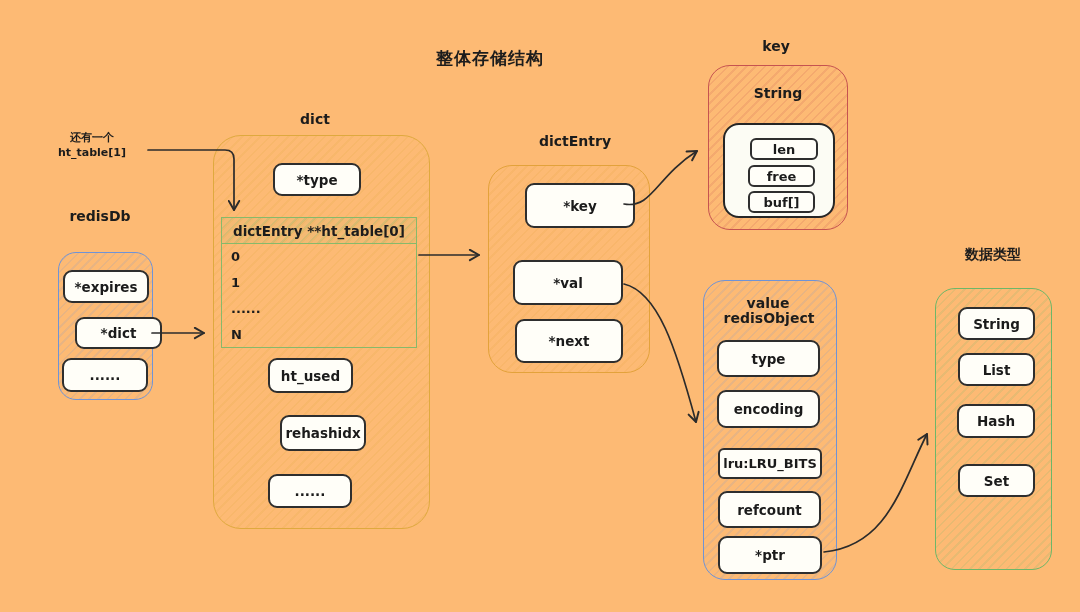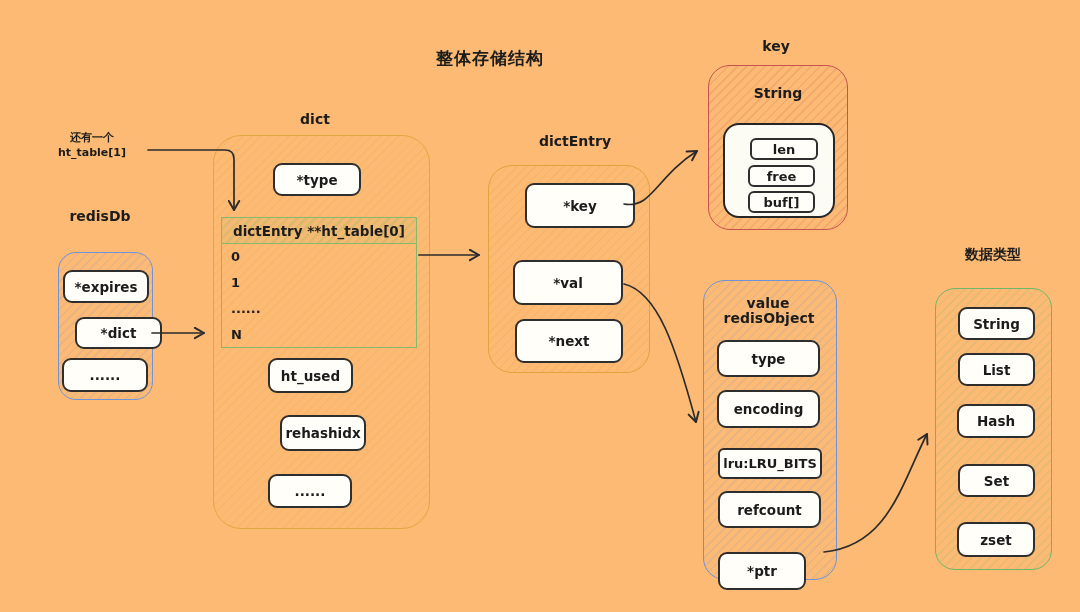--- a/index.html
+++ b/index.html
@@ -104,29 +104,28 @@
   <div class="node small" style="left:748px;top:165px;width:67px;height:22px;">free</div>
   <div class="node small" style="left:748px;top:191px;width:67px;height:22px;">buf[]</div>
 
   <div class="lbl" style="left:768px;top:251px;margin-top:44px;">value</div>
   <div class="panel hatch-blue" style="left:703px;top:280px;width:134px;height:300px;border-radius:22px;"></div>
   <div class="lbl" style="left:769px;top:310px;">redisObject</div>
   <div class="node" style="left:717px;top:340px;width:103px;height:37px;">type</div>
   <div class="node" style="left:717px;top:390px;width:103px;height:38px;">encoding</div>
   <div class="node small" style="left:718px;top:448px;width:104px;height:31px;">lru:LRU_BITS</div>
   <div class="node" style="left:718px;top:491px;width:103px;height:37px;">refcount</div>
-  <div class="node" style="left:718px;top:536px;width:88px;height:38px;margin-top:16px;">*ptr</div>
+  <div class="node" style="left:718px;top:536px;width:104px;height:38px;">*ptr</div>
 
   <div class="lbl" style="left:993px;top:246px;">数据类型</div>
   <div class="panel hatch-green" style="left:935px;top:288px;width:117px;height:282px;border-radius:20px;"></div>
   <div class="node" style="left:958px;top:307px;width:77px;height:33px;">String</div>
   <div class="node" style="left:958px;top:353px;width:77px;height:33px;">List</div>
   <div class="node" style="left:957px;top:404px;width:78px;height:34px;">Hash</div>
   <div class="node" style="left:958px;top:464px;width:77px;height:33px;">Set</div>
-  <div class="node" style="left:957px;top:522px;width:78px;height:35px;">zset</div>
 
   <svg id="arrows" width="1080" height="612" viewBox="0 0 1080 612">
     <defs>
       <marker id="ah" viewBox="0 0 10 10" refX="8.5" refY="5" markerWidth="13" markerHeight="13" markerUnits="userSpaceOnUse" orient="auto">
         <path d="M1.5,1 L8.5,5 L1.5,9" fill="none" stroke="#2b2b2b" stroke-width="1.5" stroke-linecap="round" stroke-linejoin="round"></path>
       </marker>
     </defs>
     <g fill="none" stroke="#2b2b2b" stroke-width="1.7" stroke-linecap="round">
       <path d="M148,150 L225,150 Q234,150 234,159 L234,210" marker-end="url(#ah)"></path>
       <path d="M152,333 L204,333" marker-end="url(#ah)"></path>

